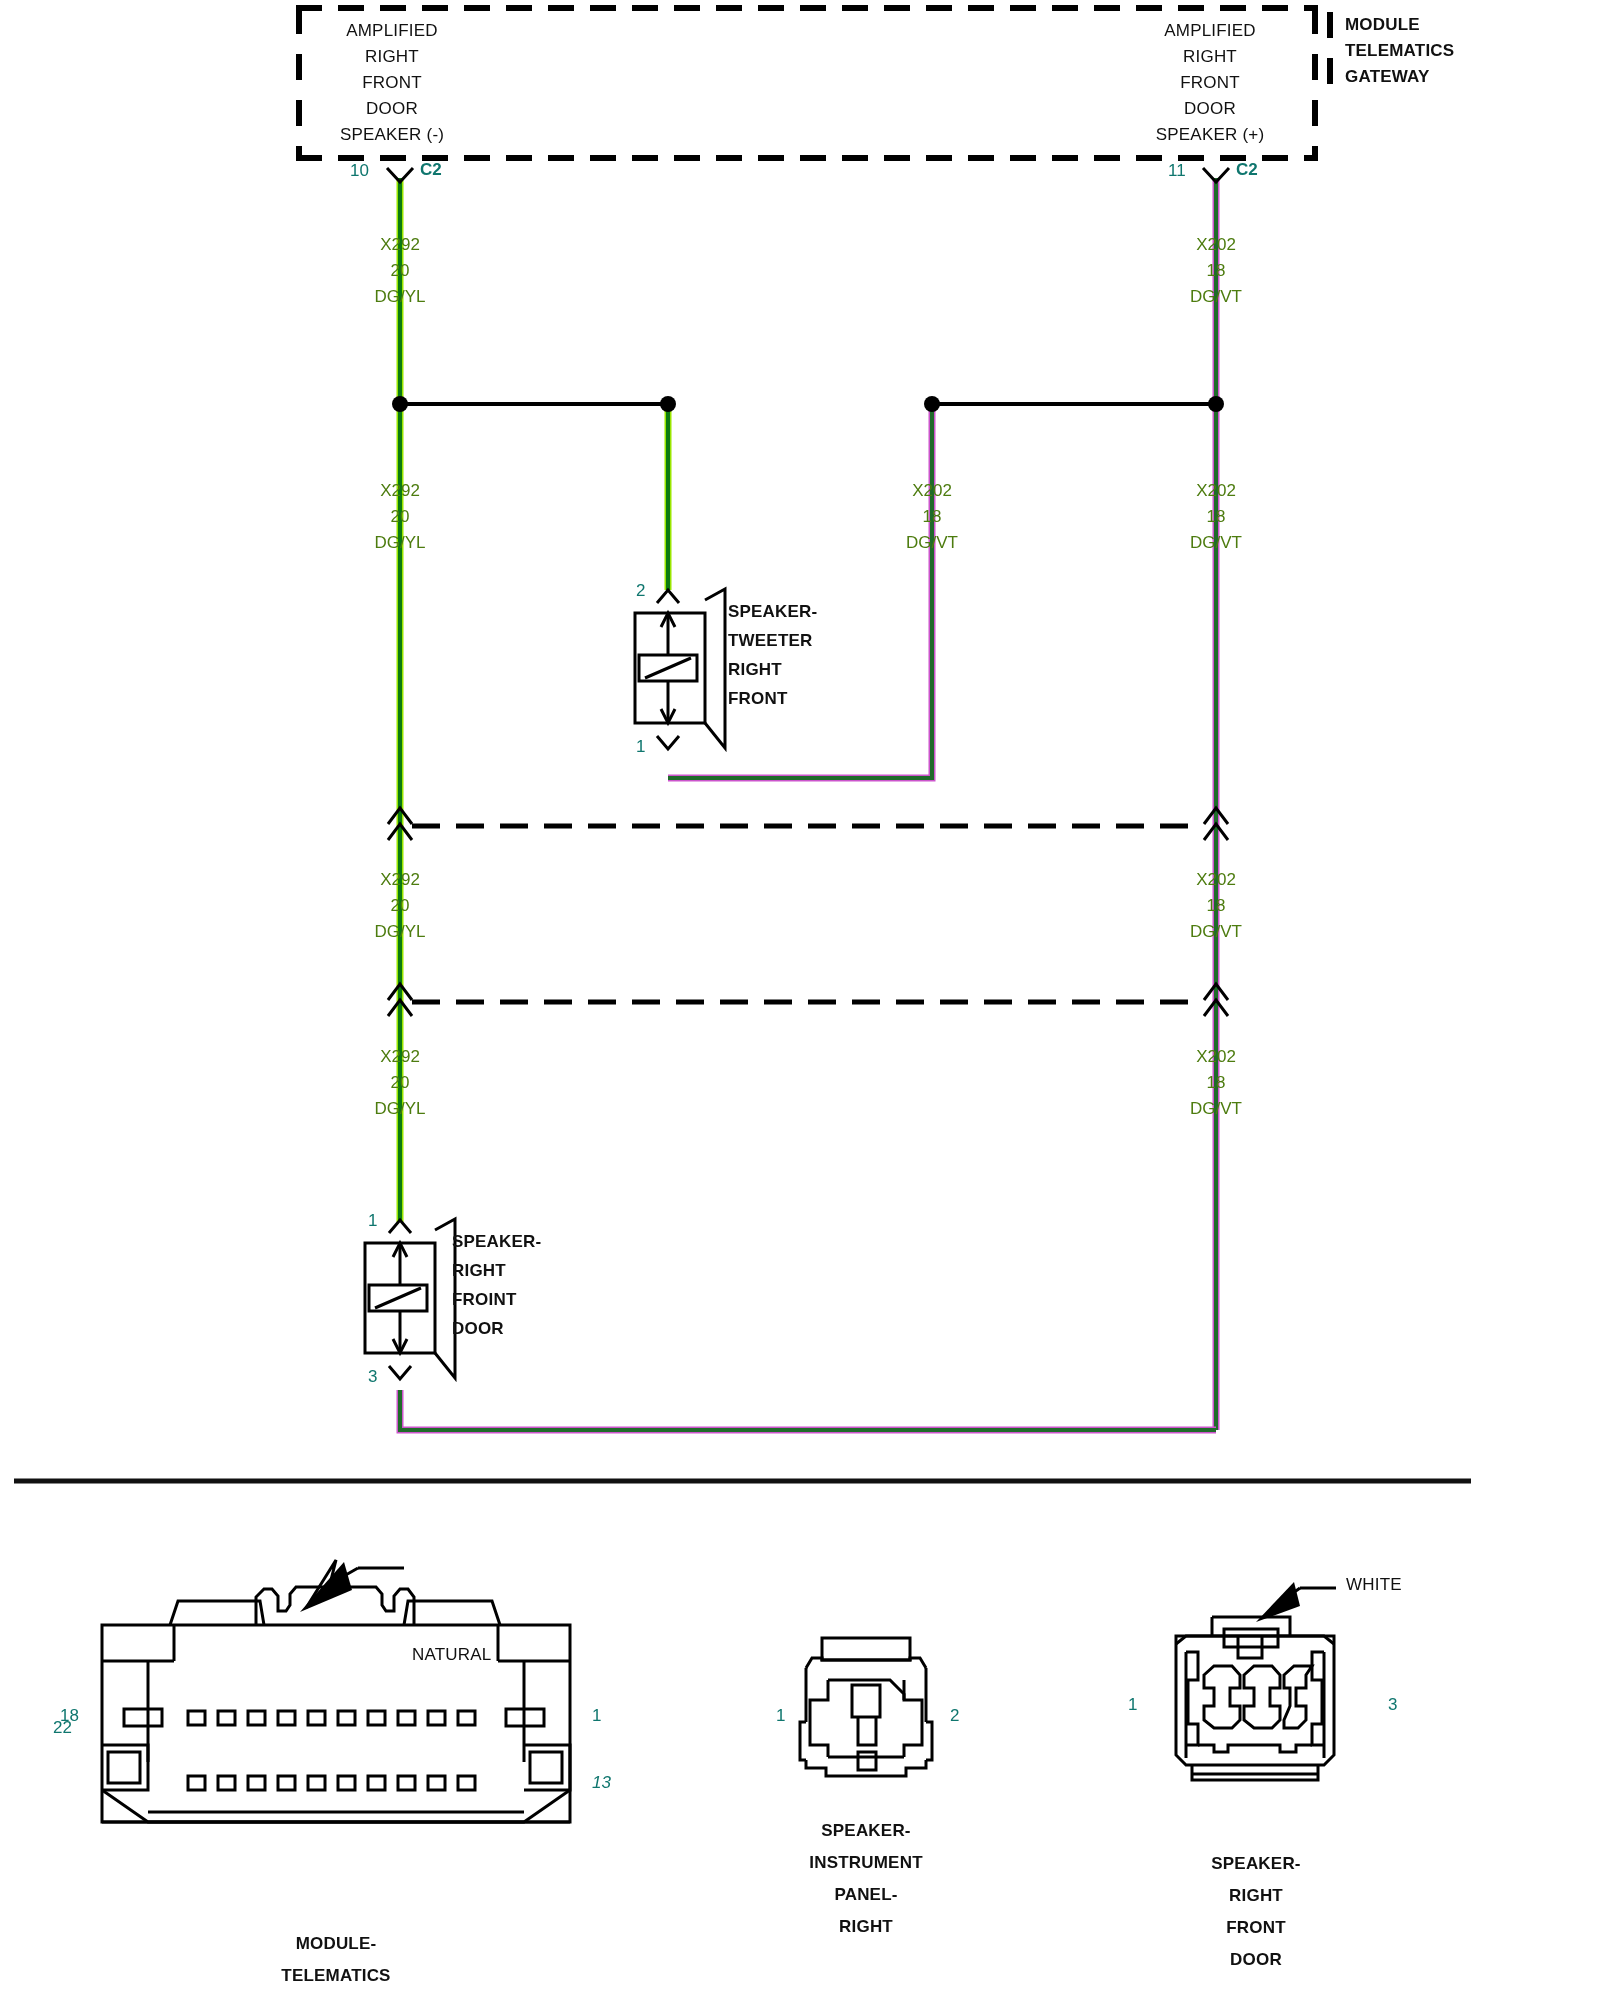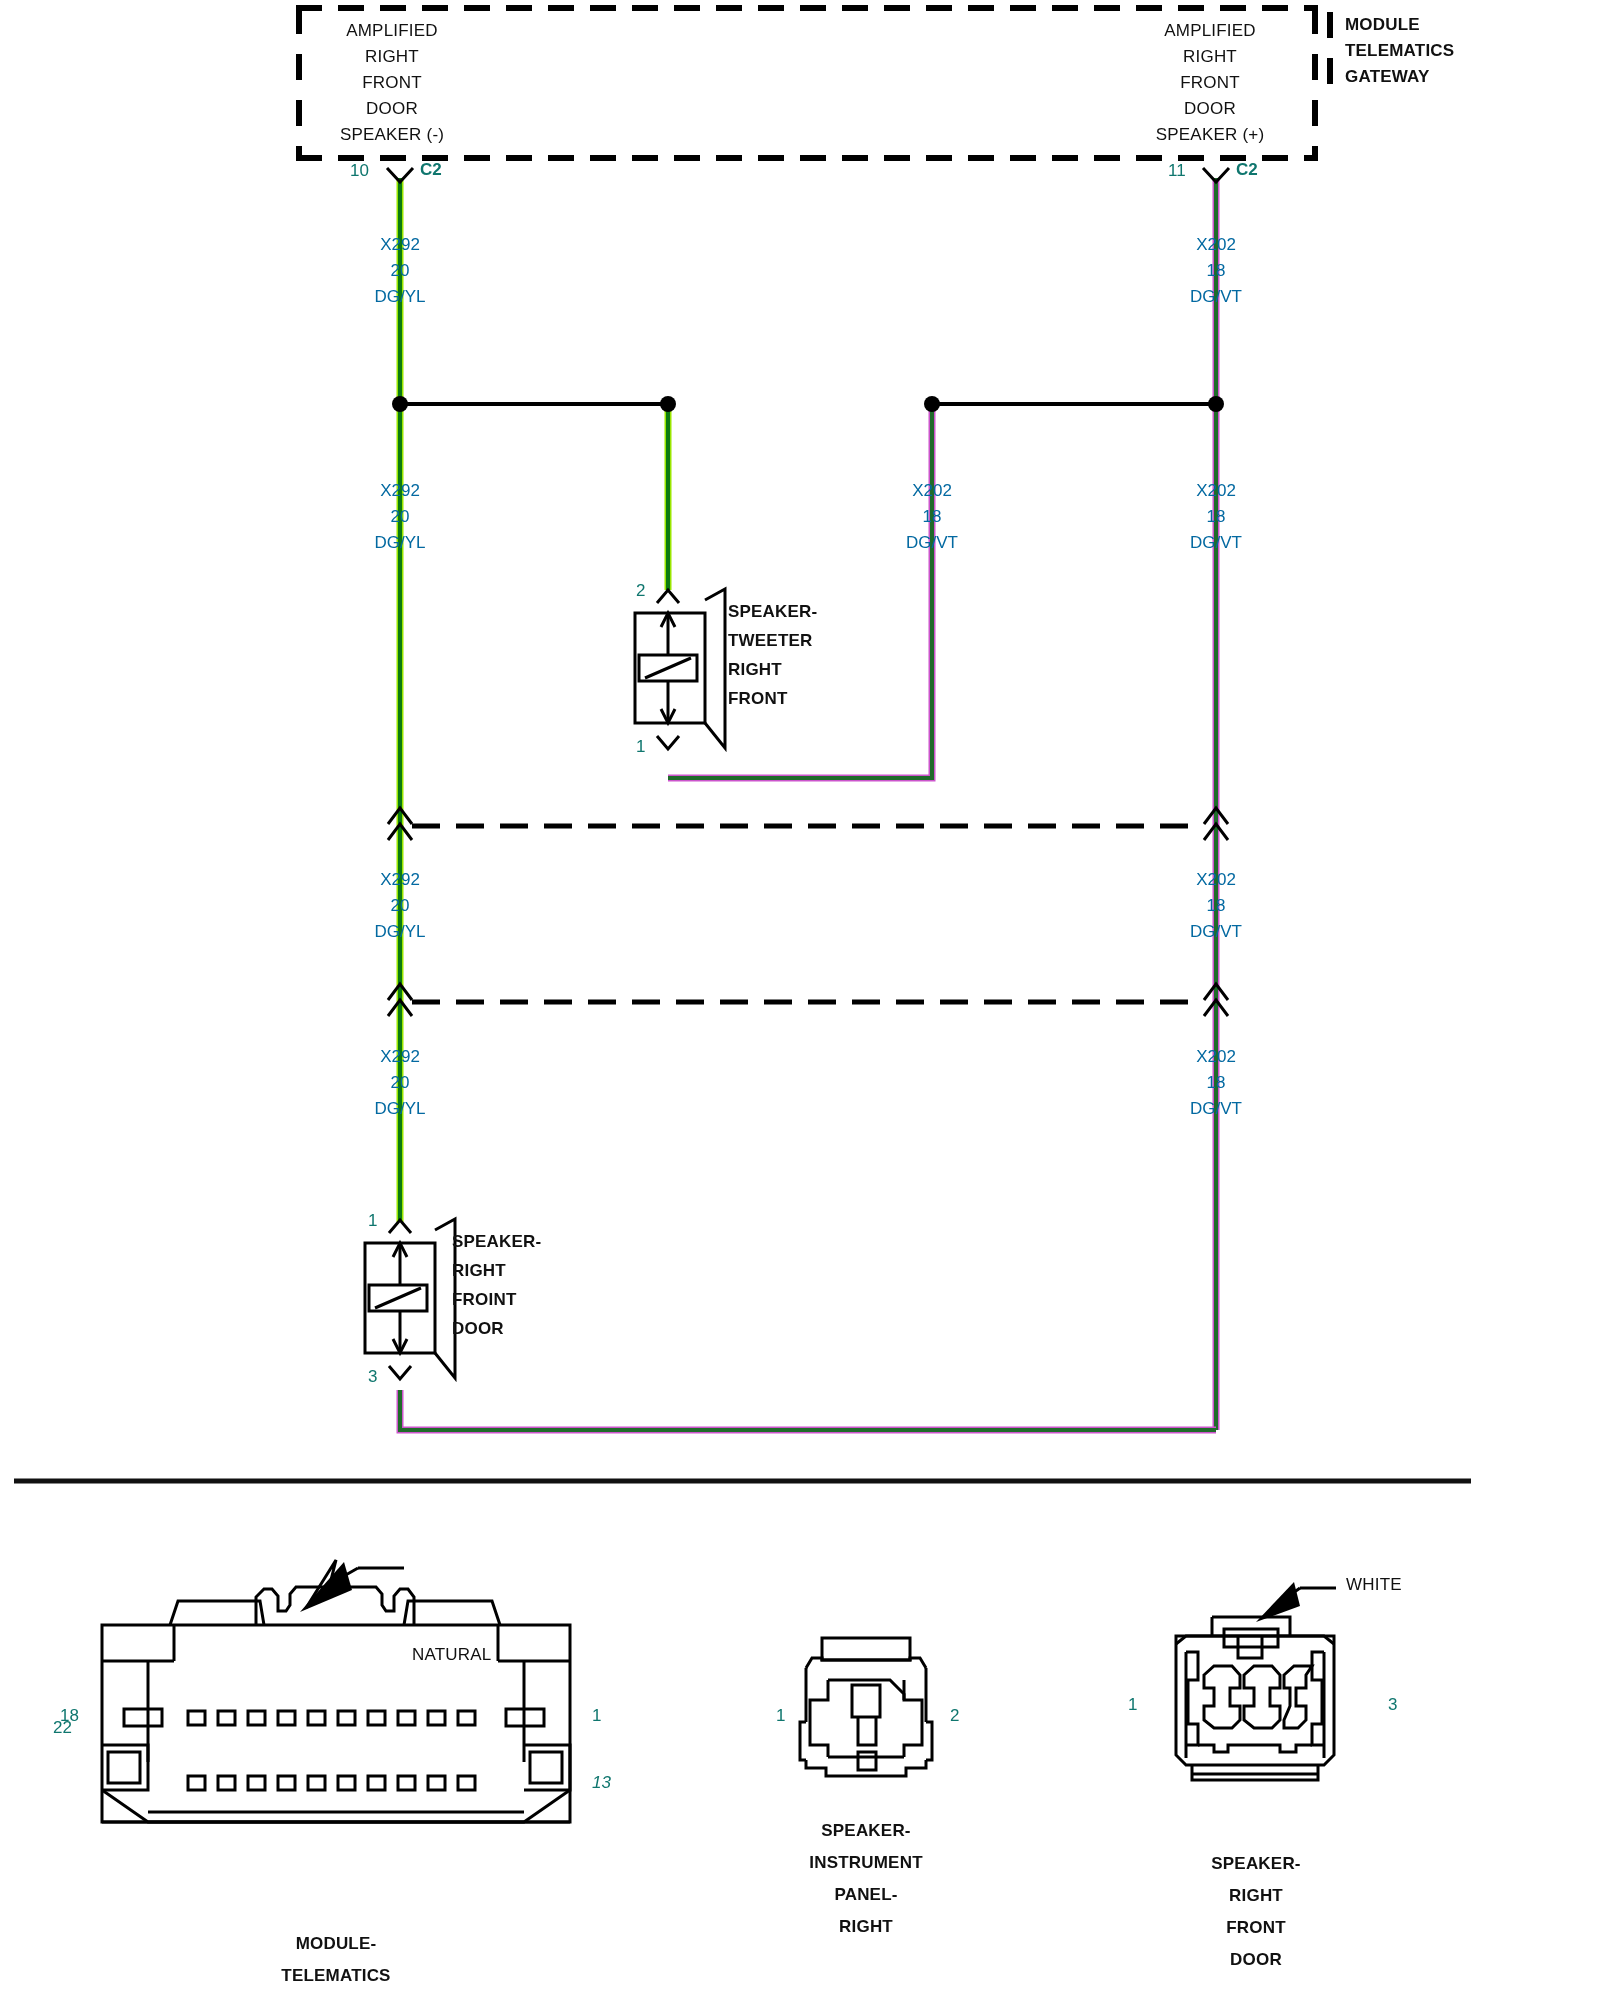--- a/index.html
+++ b/index.html
@@ -3,21 +3,21 @@
 <meta charset="utf-8">
 <title>Wiring Diagram</title>
 <style>
   html,body{margin:0;padding:0;background:#ffffff;}
   body{font-family:"Liberation Sans", sans-serif;color:#000;}
   #page{position:relative;width:1471px;height:2000px;background:#fff;overflow:hidden;}
   .lbl{position:absolute;font-size:17px;line-height:26px;letter-spacing:.2px;color:#111;white-space:nowrap;}
   .lbl.center{text-align:center;transform:translateX(-50%);}
   .lbl.bold{font-weight:bold;}
   .lbl.tiny{font-size:13px;font-weight:bold;}
-  .wire-lbl{position:absolute;font-size:17px;line-height:26px;text-align:center;transform:translateX(-50%);color:#0369a1;white-space:nowrap;}
+  .wire-lbl{position:absolute;font-size:17px;line-height:26px;text-align:center;transform:translateX(-50%);color:#4d7c0f;white-space:nowrap;}
   .pinnum{position:absolute;font-size:17px;color:#0f766e;text-align:right;}
   svg.layer{position:absolute;left:0;top:0;width:1600px;height:2000px;}
 </style>
 </head>
 <body>
 
 <div id="page">
 
   <svg class="layer" viewBox="0 0 1600 2000">
     <defs>

